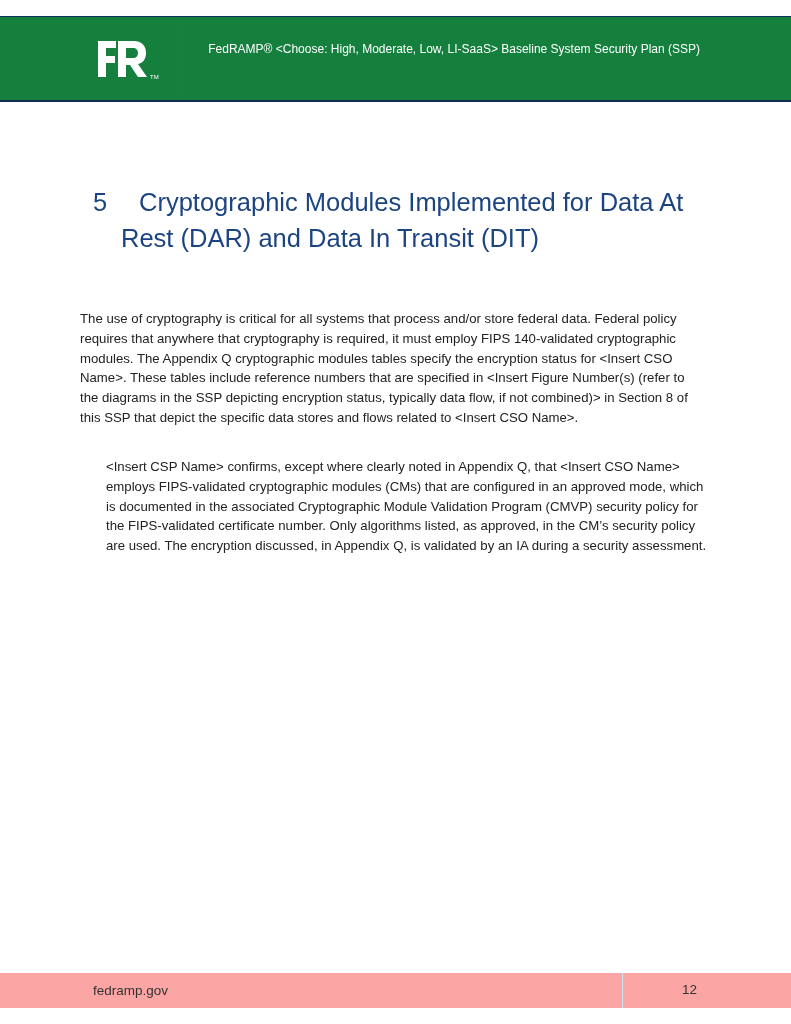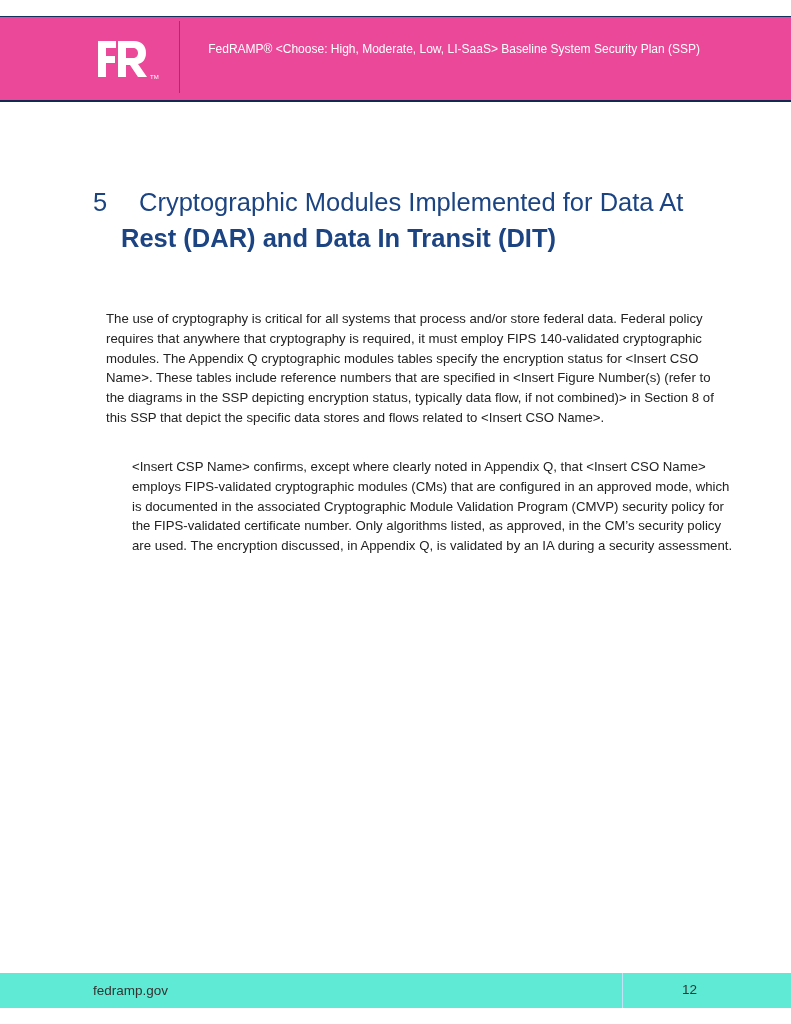--- a/index.html
+++ b/index.html
@@ -3,21 +3,21 @@
 <meta charset="utf-8">
 <style>
   html, body { margin: 0; padding: 0; }
   body {
     width: 791px; height: 1024px; position: relative; overflow: hidden;
     background: #ffffff;
     font-family: "Liberation Sans", sans-serif;
   }
   .header {
     position: absolute; left: 0; top: 16px; width: 791px; height: 86px;
-    background: #ec4899;
+    background: #15803d;
     border-top: 1px solid #13315f;
     border-bottom: 2px solid #102a52;
     box-sizing: border-box;
   }
   .logo {
     position: absolute; left: 96px; top: 22px; width: 70px; height: 46px;
   }
   .header-divider {
     position: absolute; left: 179px; top: 4px; width: 1px; height: 72px;
     background: #3a5f96;
@@ -28,30 +28,30 @@
   }
   .header-sub {
     position: absolute; right: 92px; top: 49px;
     color: #ffffff; font-size: 8.5px; white-space: nowrap;
   }
   .heading {
     position: absolute; left: 93px; top: 184px; width: 620px;
     color: #1c4482; font-size: 25.5px; line-height: 36px;
   }
   .heading .num { display: inline-block; width: 46px; }
-  .heading .line2 { padding-left: 28px; display: block; font-weight: bold; }
+  .heading .line2 { padding-left: 28px; display: block; }
   .para {
-    position: absolute; left: 106px; width: 610px;
+    position: absolute; left: 80px; width: 610px;
     color: #222222; font-size: 13.2px; line-height: 19.7px;
   }
   .p1 { top: 296px; }
   .p2 { top: 444px; margin-left: 26px; }
   .footer {
     position: absolute; left: 0; top: 973px; width: 791px; height: 35px;
-    background: #5eead4;
+    background: #fca5a5;
   }
   .footer-site {
     position: absolute; left: 93px; top: 10px; color: #333333; font-size: 13.5px;
   }
   .footer-sep {
     position: absolute; left: 622px; top: 0; width: 1px; height: 35px; background: #c2e2f5;
   }
   .footer-page {
     position: absolute; left: 682px; top: 9px; color: #333333; font-size: 13.5px;
   }

